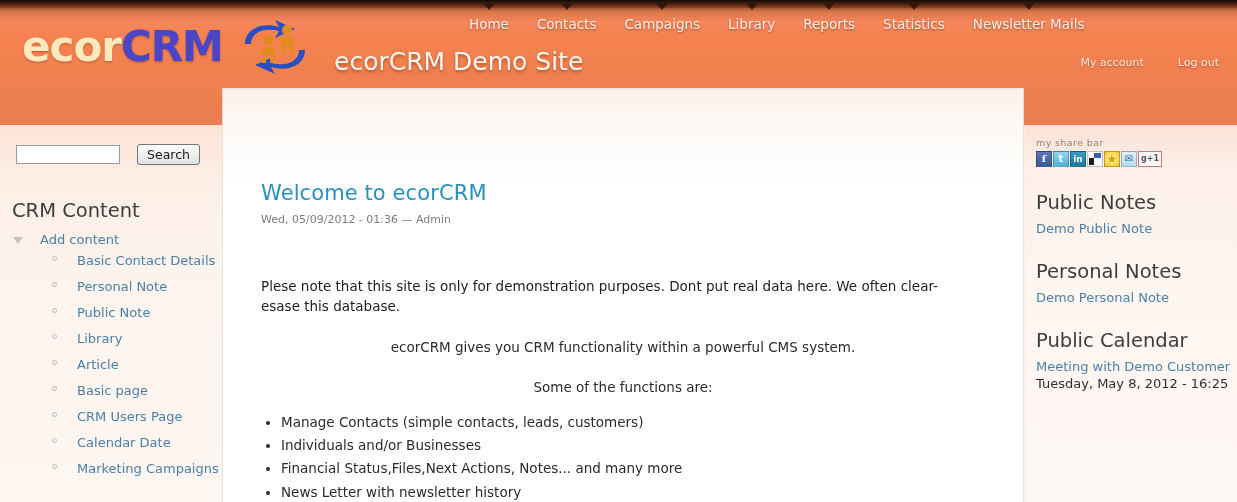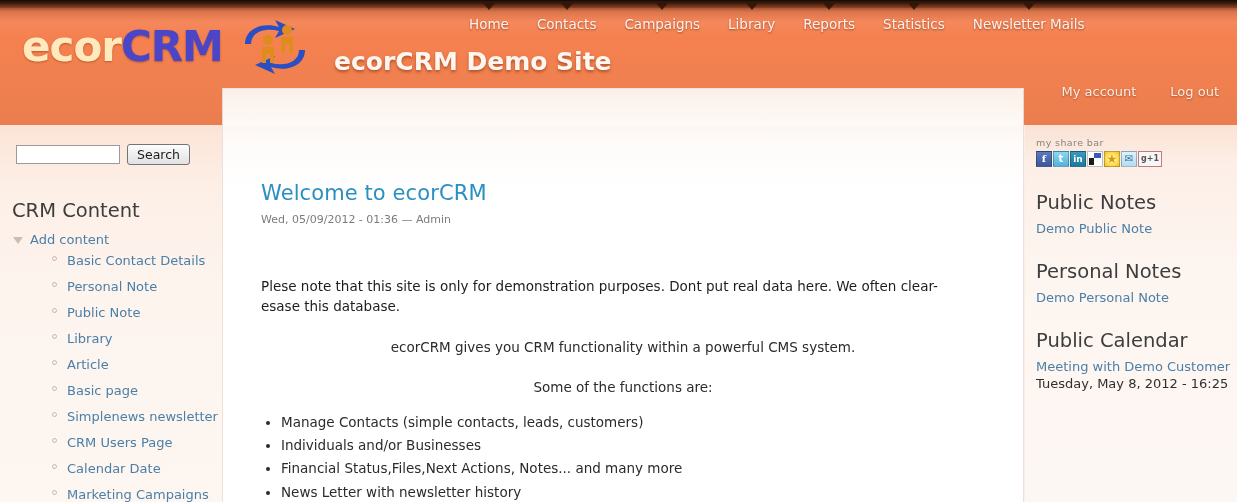--- a/index.html
+++ b/index.html
@@ -68,29 +68,28 @@
     border-right: 6px solid transparent;
     border-top: 7px solid #2b1308;
     opacity: .85;
   }
 
   .useractions {
     position: absolute; right: 18px; top: 56px;
     display: flex; gap: 34px;
   }
   .useractions a {
-    color: #fdece2; font-size: 13px; text-decoration: none;
+    color: #fdece2; font-size: 11px; text-decoration: none;
     text-shadow: 0 1px 2px rgba(110,35,10,0.5);
     cursor: pointer;
-    margin-top: 28px;
   }
 
   .site-title {
     position: absolute; left: 334px; top: 47px;
-    color: #fff6f0; font-size: 25px; font-weight: bold;
+    color: #fff6f0; font-size: 25px; font-weight: normal;
     text-shadow: 0 2px 3px rgba(120,45,15,0.55);
   }
 
   
   .content-tab {
     position: absolute; left: 222px; top: 88px;
     width: 802px; height: 40px;
     background: linear-gradient(to bottom, #fbf0e9 0%, #fdf6f1 60%, #fefbf9 100%);
     border-left: 1px solid #e9d7cd;
     border-right: 1px solid #e9d7cd;
@@ -105,21 +104,21 @@
   }
 
   
   .left-sidebar {
     position: absolute; left: 0; top: 0;
     width: 222px; height: 377px;
     background: linear-gradient(to bottom, #fbe4d6 0px, #fdefe6 60px, #fdf4ee 160px, #fdf6f1 377px);
     padding-top: 19px;
   }
   .search-row {
-    display: flex; align-items: center; gap: 7px;
+    display: flex; align-items: center; gap: 17px;
     padding-left: 16px;
   }
   .search-input {
     width: 104px; height: 19px;
     border: 1px solid #9a9a9a;
     background: #fff;
     font-size: 12px;
     padding: 0 3px;
     font-family: "DejaVu Sans", "Liberation Sans", sans-serif;
   }
@@ -148,21 +147,21 @@
     padding: 4px 0 4px 18px;
     font-size: 13px;
   }
   .menu-root > li > .tri {
     position: absolute; left: 1px; top: 9px;
     width: 0; height: 0;
     border-left: 5px solid transparent;
     border-right: 5px solid transparent;
     border-top: 7px solid #cbbdb4;
   }
-  .menu-root a { color: #4b7fa8; text-decoration: none; cursor: pointer; }
+  .menu-root a { color: #4b7fa8; text-decoration: none; cursor: pointer; margin-left: 10px; }
   .submenu { list-style: none; margin: 0; padding: 0 0 0 20px; }
   .submenu > li {
     position: relative;
     padding: 5.5px 0 5.5px 17px;
     font-size: 13px;
   }
   .submenu > li > .circ {
     position: absolute; left: 2px; top: 9px;
     width: 5px; height: 5px;
     border: 1px solid #c7b6ac;
@@ -347,21 +346,20 @@
         <li>
           <span class="tri"></span>
           <a>Add content</a>
           <ul class="submenu">
             <li><span class="circ"></span><a>Basic Contact Details</a></li>
             <li><span class="circ"></span><a>Personal Note</a></li>
             <li><span class="circ"></span><a>Public Note</a></li>
             <li><span class="circ"></span><a>Library</a></li>
             <li><span class="circ"></span><a>Article</a></li>
             <li><span class="circ"></span><a>Basic page</a></li>
-            <li><span class="circ"></span><a>Simplenews newsletter</a></li>
             <li><span class="circ"></span><a>CRM Users Page</a></li>
             <li><span class="circ"></span><a>Calendar Date</a></li>
             <li><span class="circ"></span><a>Marketing Campaigns</a></li>
           </ul>
         </li>
       </ul>
     </div>
 
     <div class="content">
       <h1 class="node-title">Welcome to ecorCRM</h1>

